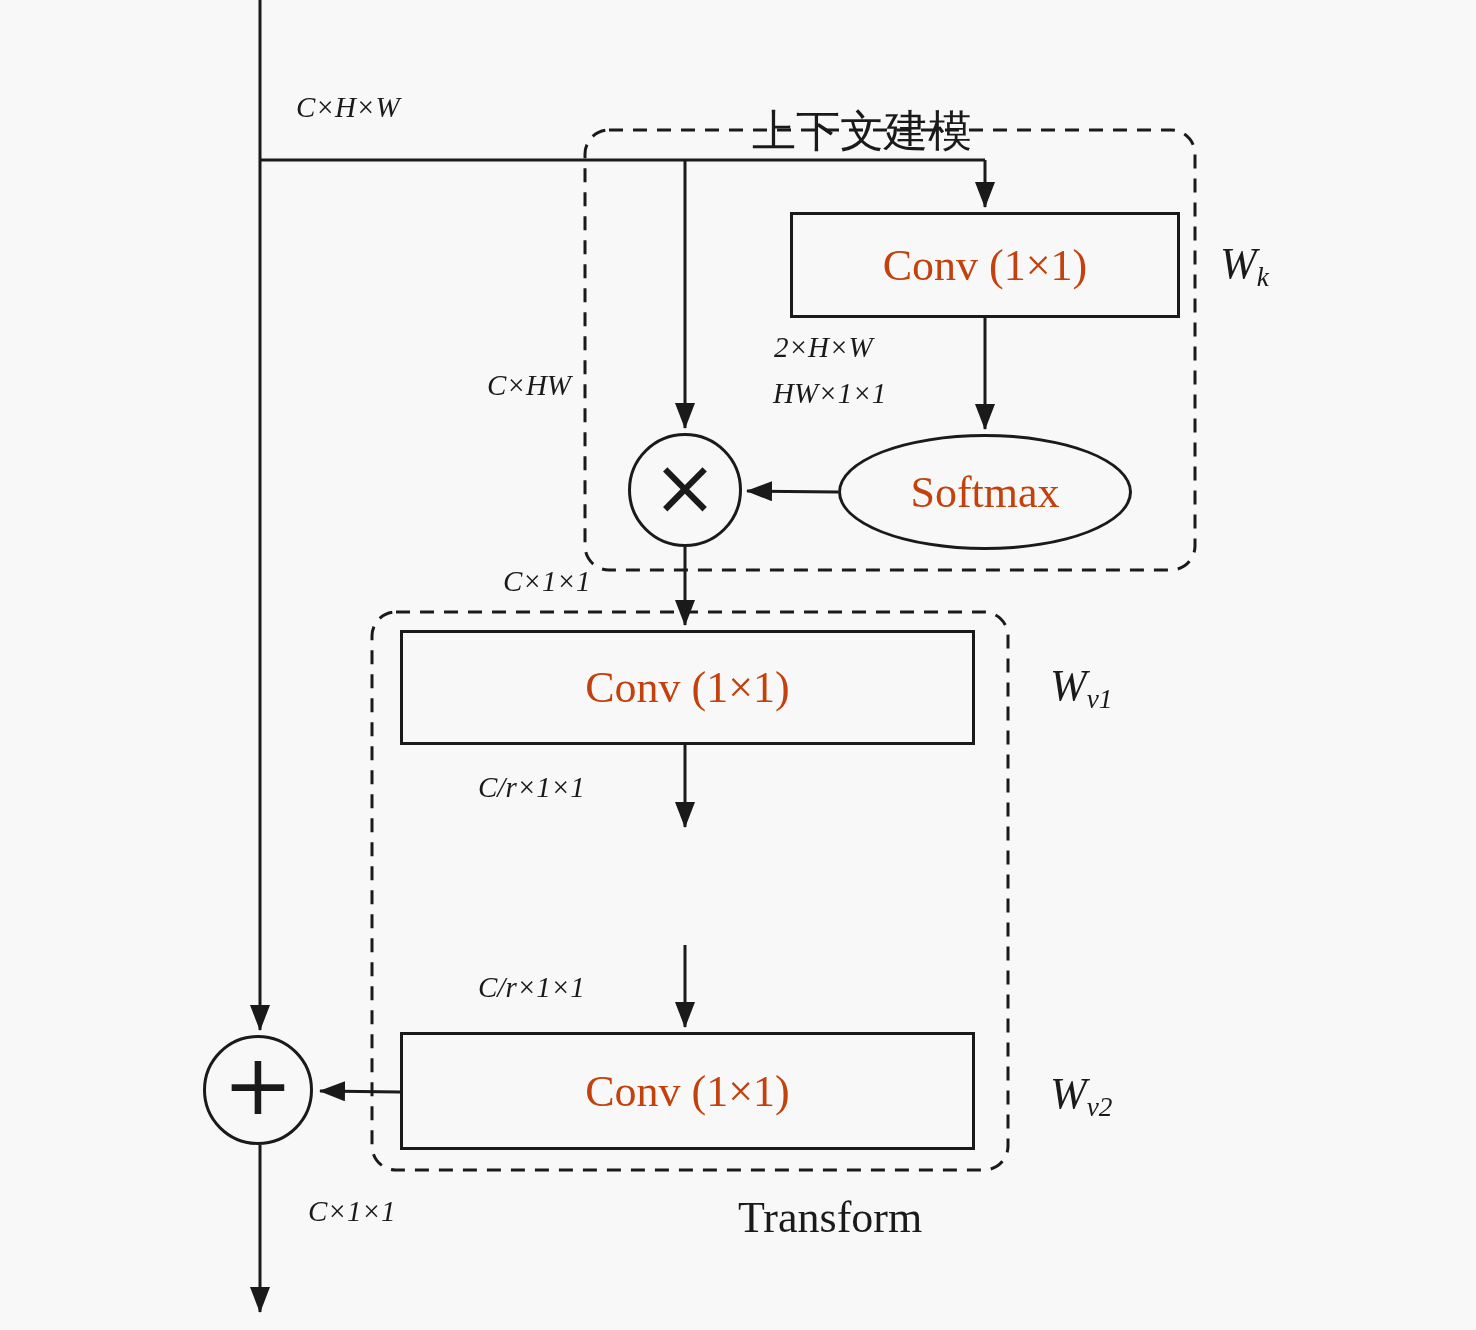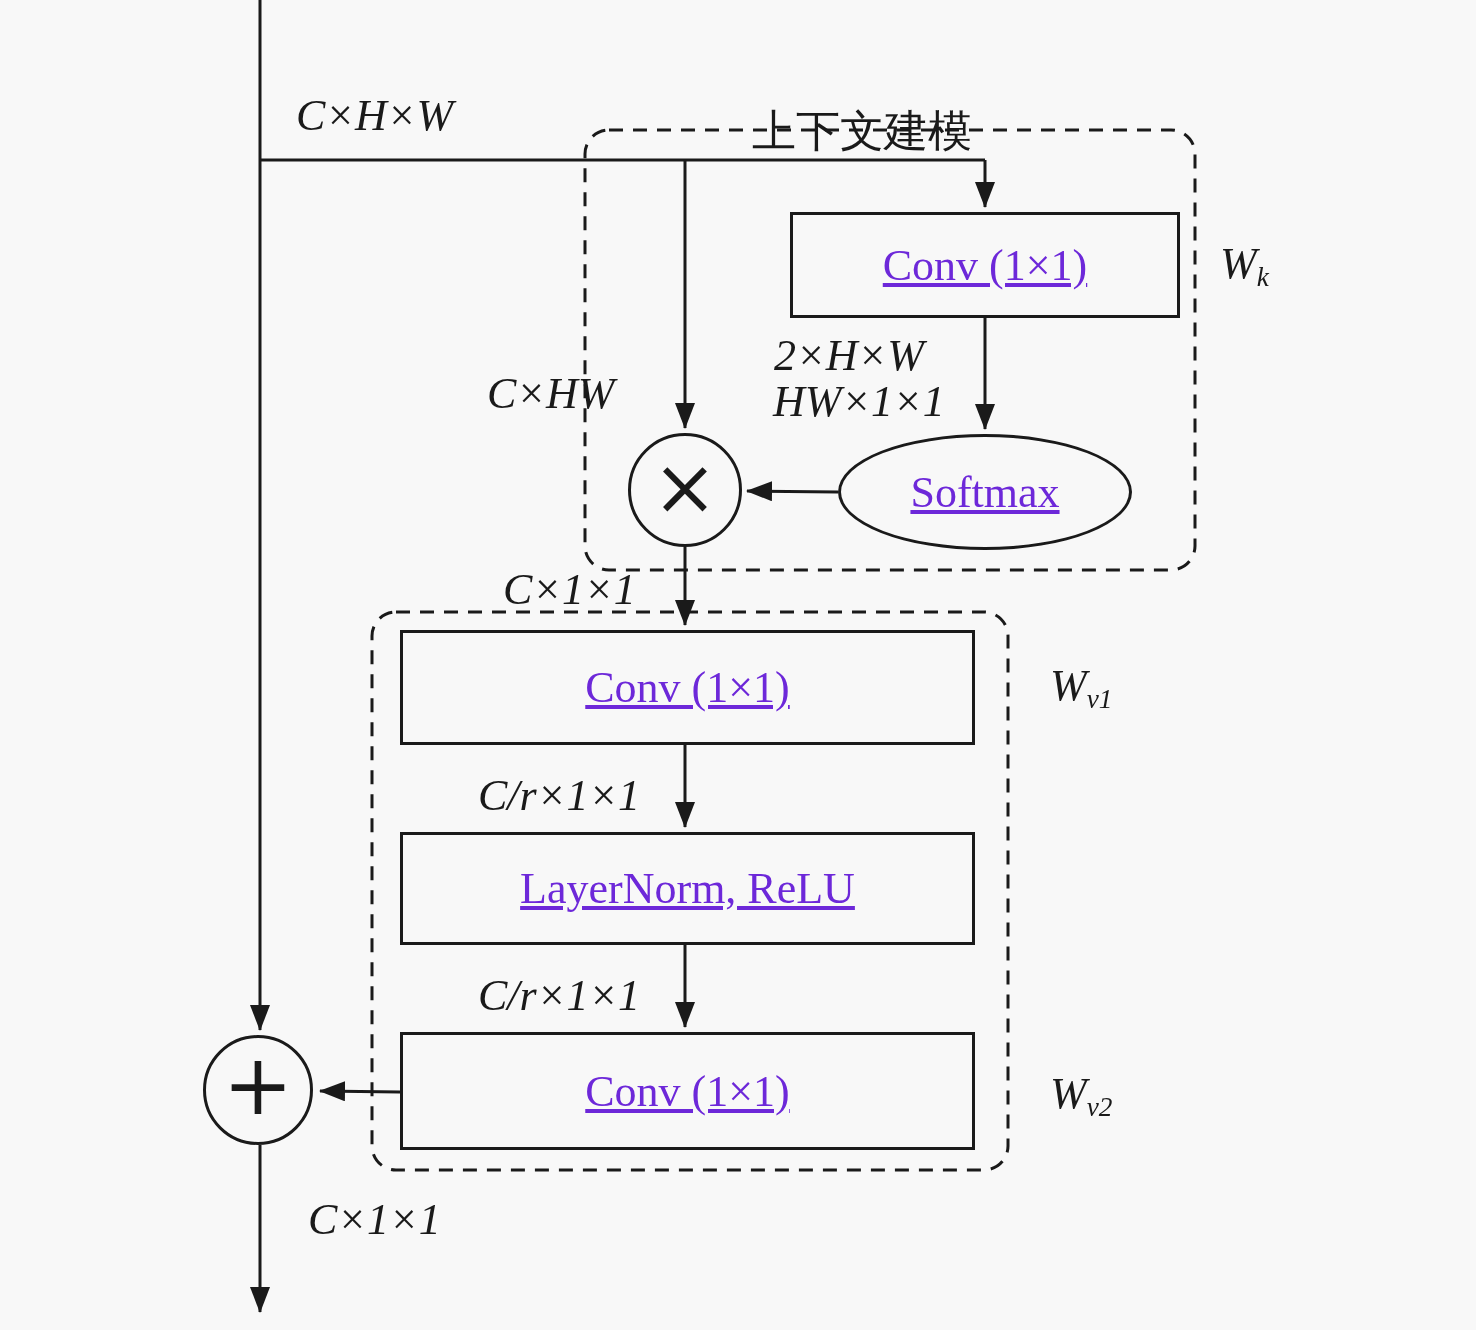--- a/index.html
+++ b/index.html
@@ -25,37 +25,36 @@
     position:absolute;
     border:3px solid #1a1a1a;
     background:transparent;
     display:flex;
     align-items:center;
     justify-content:center;
     box-sizing:border-box;
   }
   .node .node-label{
     font-size:44px;
-    color:#6d28d9;
+    color:#c2410c;
     white-space:nowrap;
-    text-decoration:underline;
   }
   .ellipse{ border-radius:50%; }
   .circle{ border-radius:50%; border-width:3px; }
   .op-glyph{
     font-size:72px;
     line-height:1;
     color:#1a1a1a;
     font-family:"DejaVu Serif","Liberation Serif",serif;
   }
   .op-glyph.mul{ font-size:78px; padding-bottom:6px; }
   .op-glyph.add{ font-size:84px; padding-bottom:10px; font-weight:400; }
   .lbl{
     position:absolute;
-    font-size:44px;
+    font-size:29px;
     white-space:nowrap;
     color:#1a1a1a;
     line-height:1.1;
   }
   .math{ font-style:italic; }
   .title-lbl{ font-size:44px; }
   .w-lbl{ font-style:italic; font-size:44px; }
   .sub{
     font-size:0.62em;
     font-style:italic;
@@ -91,20 +90,21 @@
     <line x1="685" y1="547" x2="685" y2="625" stroke="#1a1a1a" stroke-width="3" marker-end="url(#ah)"></line>
 
     <line x1="685" y1="745" x2="685" y2="827" stroke="#1a1a1a" stroke-width="3" marker-end="url(#ah)"></line>
 
     <line x1="685" y1="945" x2="685" y2="1027" stroke="#1a1a1a" stroke-width="3" marker-end="url(#ah)"></line>
 
     <line x1="400" y1="1092" x2="320" y2="1091" stroke="#1a1a1a" stroke-width="3" marker-end="url(#ah)"></line>
   </svg>
 
   <span class="lbl title-lbl" style="left:752px; top:62px;margin-top:46px;">上下文建模</span>
+  <span class="lbl title-lbl" style="left:738px; top:1194px;">Transform</span>
 
   <span class="lbl math" style="left:296px; top:92px;">C×H×W</span>
   <span class="lbl math" style="left:774px; top:332px;">2×H×W</span>
   <span class="lbl math" style="left:732px; top:378px;margin-left:41px;">HW×1×1</span>
   <span class="lbl math" style="left:487px; top:370px;">C×HW</span>
   <span class="lbl math" style="left:503px; top:566px;">C×1×1</span>
   <span class="lbl math" style="left:478px; top:772px;">C/r×1×1</span>
   <span class="lbl math" style="left:478px; top:972px;">C/r×1×1</span>
   <span class="lbl math" style="left:308px; top:1196px;">C×1×1</span>
 
@@ -121,23 +121,20 @@
   </div>
 
   <div class="node circle" style="left:628px; top:433px; width:114px; height:114px;">
     <span class="op-glyph mul">×</span>
   </div>
 
   <div class="node" style="left:400px; top:630px; width:575px; height:115px;">
     <span class="node-label">Conv (1×1)</span>
   </div>
 
-  <div class="node" style="left:400px; top:832px; width:575px; height:113px;">
-    <span class="node-label">LayerNorm, ReLU</span>
-  </div>
 
   <div class="node" style="left:400px; top:1032px; width:575px; height:118px;">
     <span class="node-label">Conv (1×1)</span>
   </div>
 
   <div class="node circle" style="left:203px; top:1035px; width:110px; height:110px;">
     <span class="op-glyph add">+</span>
   </div>
 
 </div>

